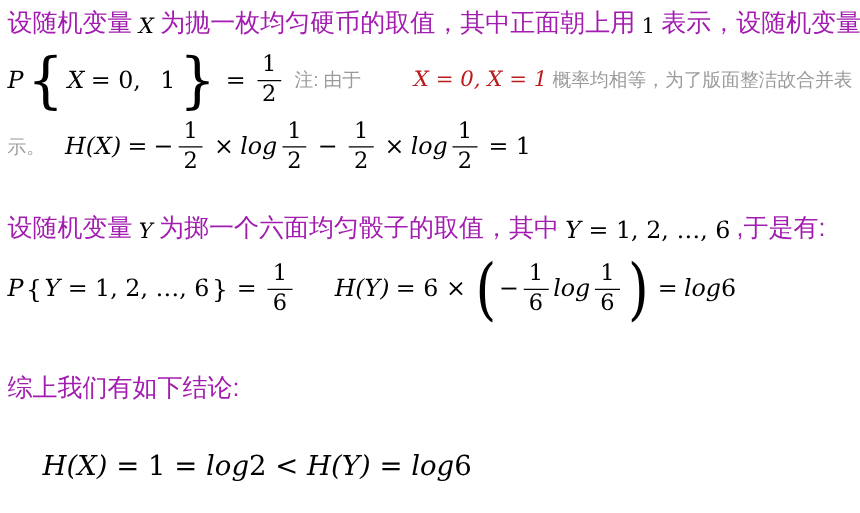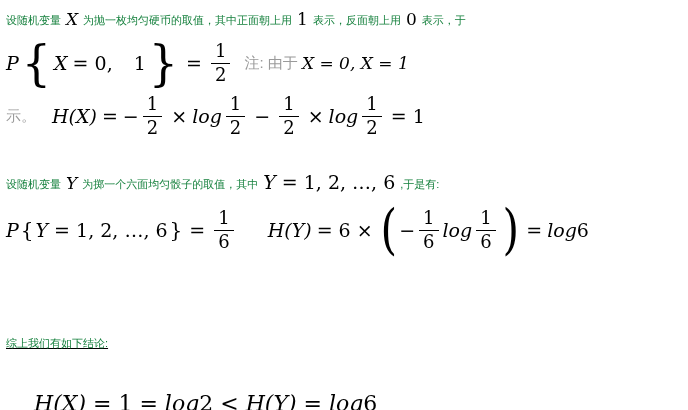--- a/index.html
+++ b/index.html
@@ -8,22 +8,22 @@
     position: relative;
     width: 688px;
     height: 410px;
     background: #ffffff;
     padding: 5px 6px 0 6px;
     overflow: hidden;
     font-family: "Liberation Sans", sans-serif;
   }
   
   .cn {
-    color: #15803d;
-    font-size: 11px;
+    color: #a21caf;
+    font-size: 20px;
     font-family: "Liberation Sans", sans-serif;
   }
   .para-line {
     line-height: 28px;
     white-space: nowrap;
   }
   
   .imath {
     font-family: "DejaVu Serif", serif;
     color: #000000;
@@ -79,61 +79,63 @@
   
   .note {
     font-family: "Liberation Sans", sans-serif;
     color: #9a9a9a;
     font-size: 15px;
     white-space: pre;
   }
   .note-math {
     font-family: "DejaVu Serif", serif;
     font-style: italic;
-    color: #000000;
+    color: #b91c1c;
     font-size: 17px;
     white-space: pre;
+    margin-left: 38px;
   }
   .wide-gap { display: inline-block; width: 16px; }
   .mid-gap  { display: inline-block; width: 10px; }
   
   .sec-y   { margin-top: 26px; }
-  .heading { margin-top: 68px; text-decoration: underline; }
+  .heading { margin-top: 36px; }
   
   .concl {
     font-family: "DejaVu Serif", serif;
     font-size: 22px;
     color: #000000;
     line-height: 30px;
     white-space: pre;
     margin-top: 2px;
   }
 </style>
 </head>
 <body>
 
 <div class="page">
 
   <div class="para-line">
-    <span class="cn">设随机变量</span><span class="imath v">X</span><span class="cn">为抛一枚均匀硬币的取值，其中正面朝上用</span><span class="imath">1</span><span class="cn">表示，反面朝上用</span><span class="imath">0</span><span class="cn">表示，于</span>
+    <span class="cn">设随机变量</span><span class="imath v">X</span><span class="cn">为抛一枚均匀硬币的取值，其中正面朝上用</span><span class="imath">1</span><span class="cn">表示，设随机变量</span><span class="imath">0</span><span class="cn">表示，于</span>
   </div>
 
   <div class="fline fline-x1">
     <span class="v">P</span>
     <span class="bigb">{</span>
     <span class="v">X</span>
     <span class="op">= 0,</span>
     <span class="wide-gap"></span>
     <span>1</span>
     <span class="bigb">}</span>
     <span class="op">=</span>
     <span class="frac"><span class="num">1</span><span class="den">2</span></span>
     <span class="mid-gap"></span>
     <span class="note">注: 由于 </span>
     <span class="note-math">X = 0, X = 1</span>
+    <span class="note"> 概率均相等，为了版面整洁故合并表</span>
   </div>
 
   <div class="fline fline-x2">
     <span class="note">示。</span>
     <span class="wide-gap"></span>
     <span class="v">H(X)</span>
     <span class="op">=</span>
     <span>−</span>
     <span class="frac"><span class="num">1</span><span class="den">2</span></span>
     <span class="op">×</span>

